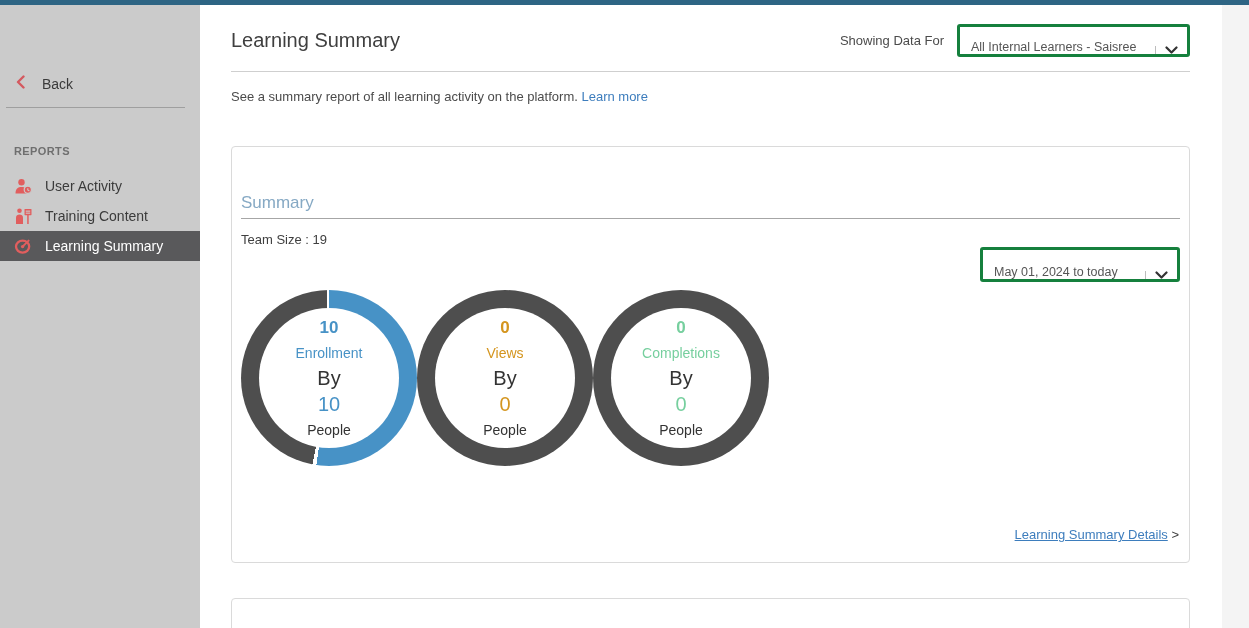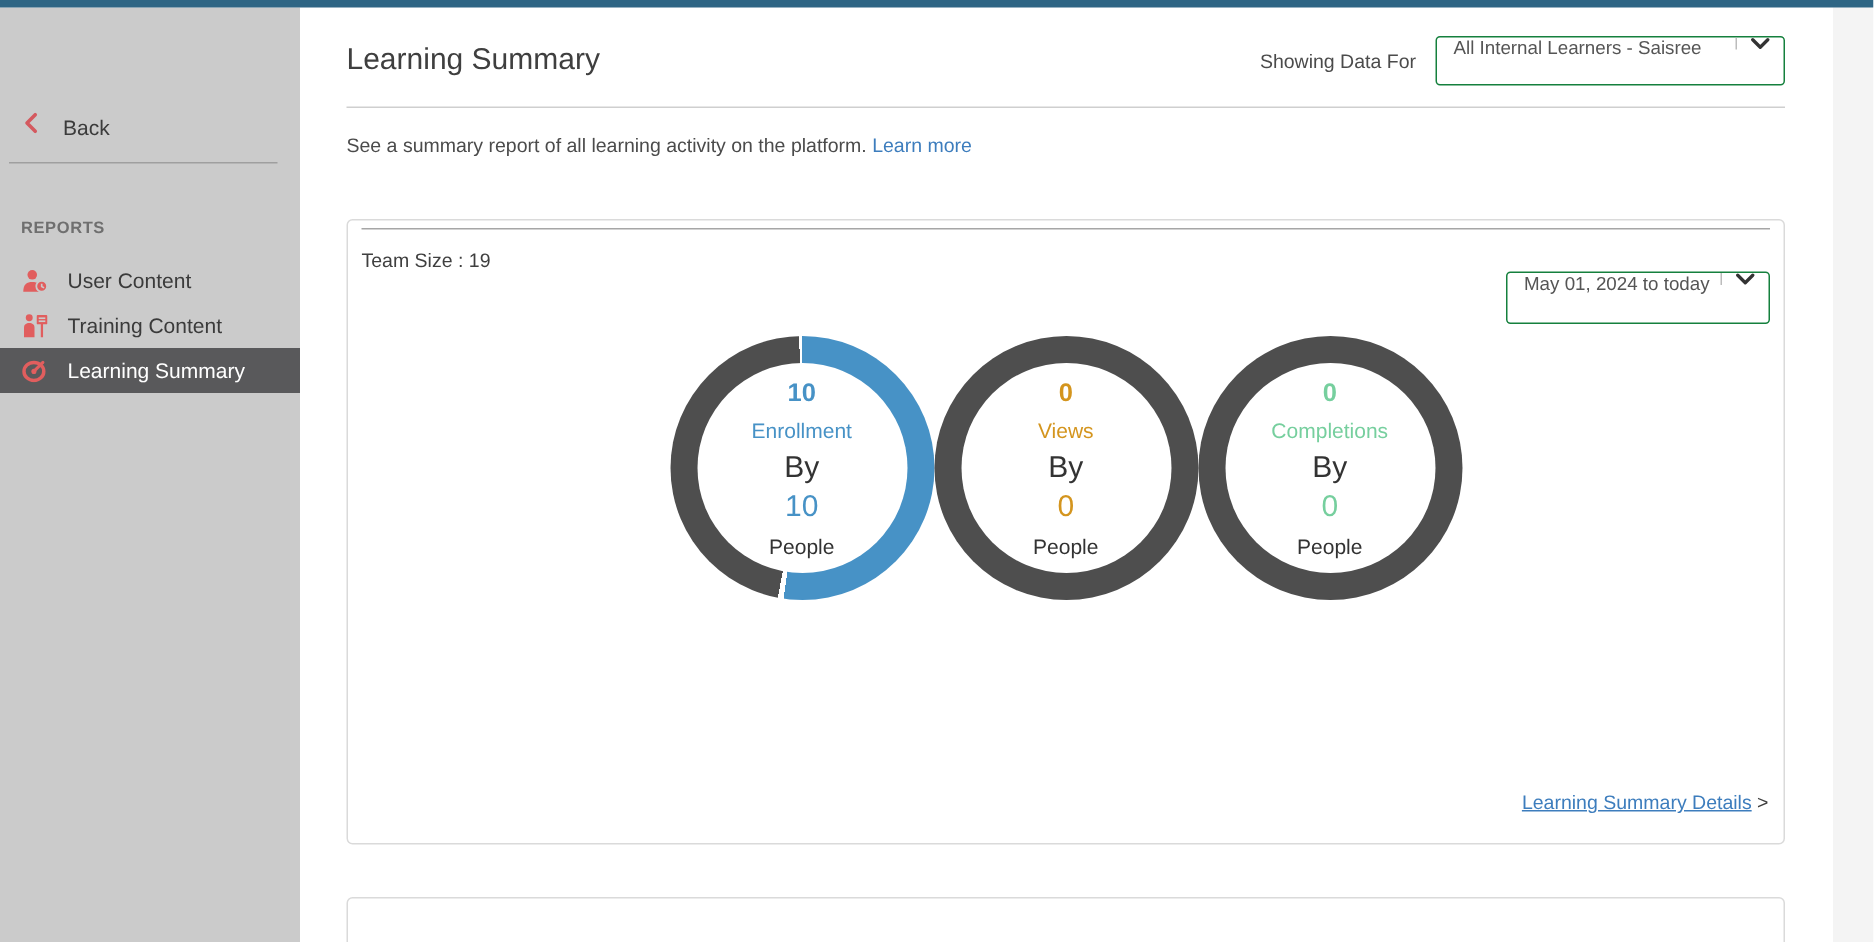--- a/index.html
+++ b/index.html
@@ -25,43 +25,43 @@
   .scroll-track { position:absolute; top:5px; right:0; width:27px; height:623px; background:#f4f4f4; }
 
   
   .main { position:absolute; top:5px; left:200px; width:1022px; height:623px; background:#fff;
           padding:0 32px 0 31px; overflow:hidden; }
   .header-row { display:flex; justify-content:space-between; align-items:center; margin-top:19px; }
   .page-title { font-size:20px; font-weight:400; color:#3f3f3f; }
   .header-right { display:flex; align-items:center; }
   .showing-label { font-size:13px; color:#4b4b4b; margin-right:13px; white-space:nowrap; }
 
-  .dropdown { display:flex; align-items:flex-start; border:1px solid #15803d; border-radius:3px;
+  .dropdown { display:flex; align-items:flex-end; border:3px solid #15803d; border-radius:3px;
               background:#fff; height:33px; cursor:pointer; overflow:hidden; }
   .dd-value { display:flex; align-items:center; flex:1; padding:0 11px; font-size:12.5px; color:#555;
               white-space:nowrap; overflow:hidden; }
   .dd-caret { display:flex; align-items:center; justify-content:center; width:32px;
               border-left:1px solid #bcbcbc; flex:none; }
   .audience-dd { width:233px; }
-  .date-dd { width:176px; height:35px; }
+  .date-dd { width:200px; height:35px; }
 
   .title-divider { border-top:1px solid #cfcfcf; margin-top:14px; }
   .description { margin-top:17px; font-size:13px; color:#4b4b4b; }
   .link { color:#3d7dbd; text-decoration:none; cursor:pointer; }
 
   
   .card { border:1px solid #dadada; border-radius:4px; background:#fff; }
   .summary-card { margin-top:42px; height:417px; position:relative; padding:0 9px; }
   .card-title { margin-top:46px; font-size:17px; font-weight:400; color:#86a9c4; }
   .card-title-divider { border-top:1px solid #a6a6a6; margin-top:5px; }
   .team-size { margin-top:13px; font-size:13px; color:#3f3f3f; }
   .date-dd-row { display:flex; justify-content:flex-end; }
 
   
-  .donuts { display:flex; justify-content:center; margin-top:8px; }
+  .donuts { display:flex; justify-content:flex-start; margin-top:8px; }
   .donut-wrap { width:176px; }
   .donut { width:176px; height:176px; border-radius:50%; position:relative; background:#4e4e4e; }
   .donut-hole { position:absolute; inset:18px; background:#fff; border-radius:50%;
                 display:flex; flex-direction:column; align-items:center; justify-content:center;
                 text-align:center; }
   .dn-value { font-size:17px; font-weight:bold; }
   .dn-metric { font-size:14px; margin-top:7px; }
   .dn-by { font-size:20px; color:#333; margin-top:6px; }
   .dn-people { font-size:20px; margin-top:3px; }
   .dn-people-label { font-size:14px; color:#333; margin-top:6px; }
@@ -90,21 +90,21 @@
   <div class="nav">
     <div class="nav-item">
       <span class="nav-icon">
         <svg width="17" height="16" viewBox="0 0 17 16">
           <circle cx="6.5" cy="4.2" r="3.2" fill="#e15e5e"></circle>
           <path d="M0.5 15.5 C0.5 10.5 3 9 6.5 9 C10 9 12.5 10.5 12.5 15.5 Z" fill="#e15e5e"></path>
           <circle cx="12.8" cy="11.8" r="3.6" fill="#e15e5e" stroke="#cbcbcb" stroke-width="1.2"></circle>
           <path d="M12.8 10.2 L12.8 12 L14.4 12.9" stroke="#cbcbcb" stroke-width="1.1" fill="none"></path>
         </svg>
       </span>
-      <span>User Content</span>
+      <span>User Activity</span>
     </div>
     <div class="nav-item">
       <span class="nav-icon">
         <svg width="17" height="16" viewBox="0 0 17 16">
           <circle cx="4.5" cy="2.8" r="2.3" fill="#e15e5e"></circle>
           <path d="M1 16 L1 9.5 C1 7.4 2.5 6.4 4.5 6.4 C6.5 6.4 8 7.4 8 9.5 L8 16 Z" fill="#e15e5e"></path>
           <rect x="9.5" y="1" width="7" height="6.2" rx="0.6" fill="#e15e5e"></rect>
           <rect x="12.2" y="1" width="1.5" height="15" fill="#e15e5e"></rect>
           <rect x="10.8" y="2.6" width="4.4" height="1.1" fill="#cbcbcb"></rect>
           <rect x="10.8" y="4.6" width="4.4" height="1.1" fill="#cbcbcb"></rect>
@@ -142,20 +142,21 @@
         </span>
       </div>
     </div>
   </div>
 
   <div class="title-divider"></div>
 
   <div class="description"><span>See a summary report of all learning activity on the platform.</span> <a class="link">Learn more</a></div>
 
   <div class="card summary-card">
+    <div class="card-title">Summary</div>
     <div class="card-title-divider"></div>
     <div class="team-size">Team Size : 19</div>
 
     <div class="date-dd-row">
       <div class="dropdown date-dd">
         <span class="dd-value">May 01, 2024 to today</span>
         <span class="dd-caret">
           <svg width="13" height="8" viewBox="0 0 13 8">
               <path d="M1.5 1.5 L6.5 6.5 L11.5 1.5" fill="none" stroke="#333" stroke-width="2.2" stroke-linecap="round" stroke-linejoin="round"></path>
             </svg>

